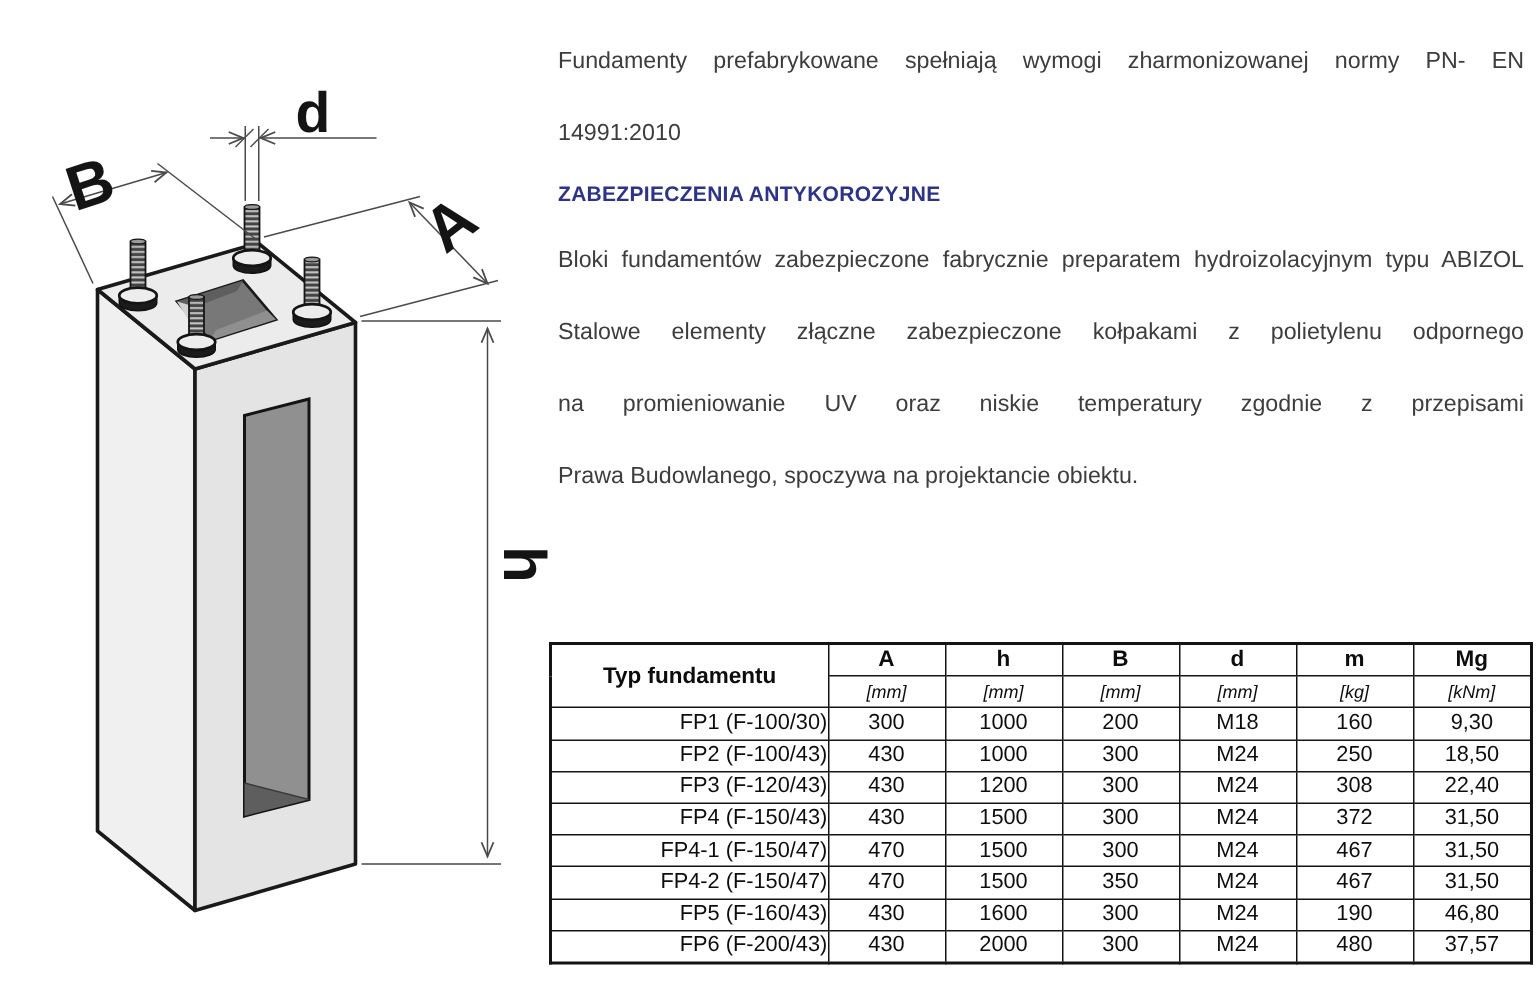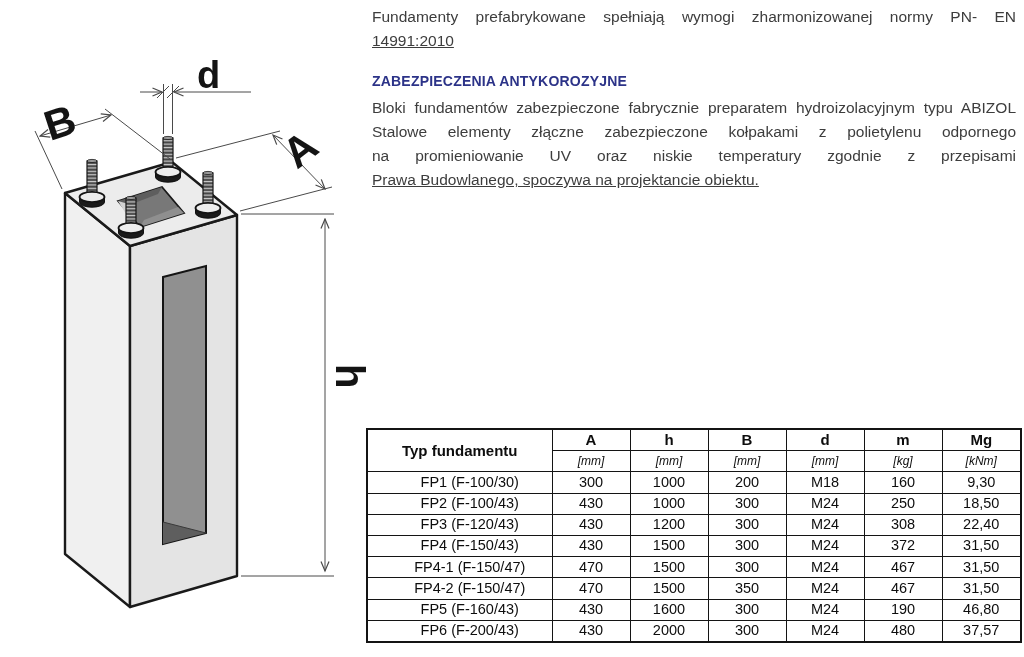--- a/index.html
+++ b/index.html
@@ -11,33 +11,33 @@
   .drawing{position:absolute;left:0;top:0;}
   .drawing text{font-family:"Liberation Sans",sans-serif;font-weight:bold;fill:#141414;}
 
   
   .content{position:absolute;left:372px;top:5px;width:644px;}
   .sec-heading{margin:0;font-size:14px;line-height:17px;font-weight:bold;
                color:#2c3388;letter-spacing:.2px;}
   .sec-heading + .para{margin-top:6px;}
   .sec-heading.second{margin-top:20px;}
   .para{font-size:15.5px;color:#3d3d3d;}
-  .jline{line-height:24px;text-align:justify;text-align-last:justify;}
-  .jline.last{text-align-last:left;text-decoration:underline;}
+  .jline{line-height:24px;text-align:justify;text-align-last:justify;margin-top:24px;}
+  .jline.last{text-align-last:left;}
 
   
   table.spec{position:absolute;left:366px;top:428px;width:654px;
              border-collapse:collapse;table-layout:fixed;
              border:2.5px solid #141414;font-size:14.5px;color:#0d0d0d;}
   table.spec th,table.spec td{border:1.5px solid #141414;height:20.2px;padding:0;
              text-align:center;line-height:1.05;white-space:nowrap;overflow:hidden;}
   table.spec th{font-weight:bold;font-size:15px;}
   th.typ{font-size:15.5px;}
   tr.units td{font-style:italic;font-size:12px;}
-  tbody td.rowlabel{text-align:center;padding-left:20px;}
+  tbody td.rowlabel{text-align:right;padding-left:20px;}
 </style>
 </head>
 <body>
 
 <div class="page">
 
   <svg class="drawing" width="370" height="657" viewBox="0 0 370 657">
     <defs>
       <pattern id="thr" width="10" height="3.4" patternUnits="userSpaceOnUse">
         <rect width="10" height="3.4" fill="#434343"></rect>

